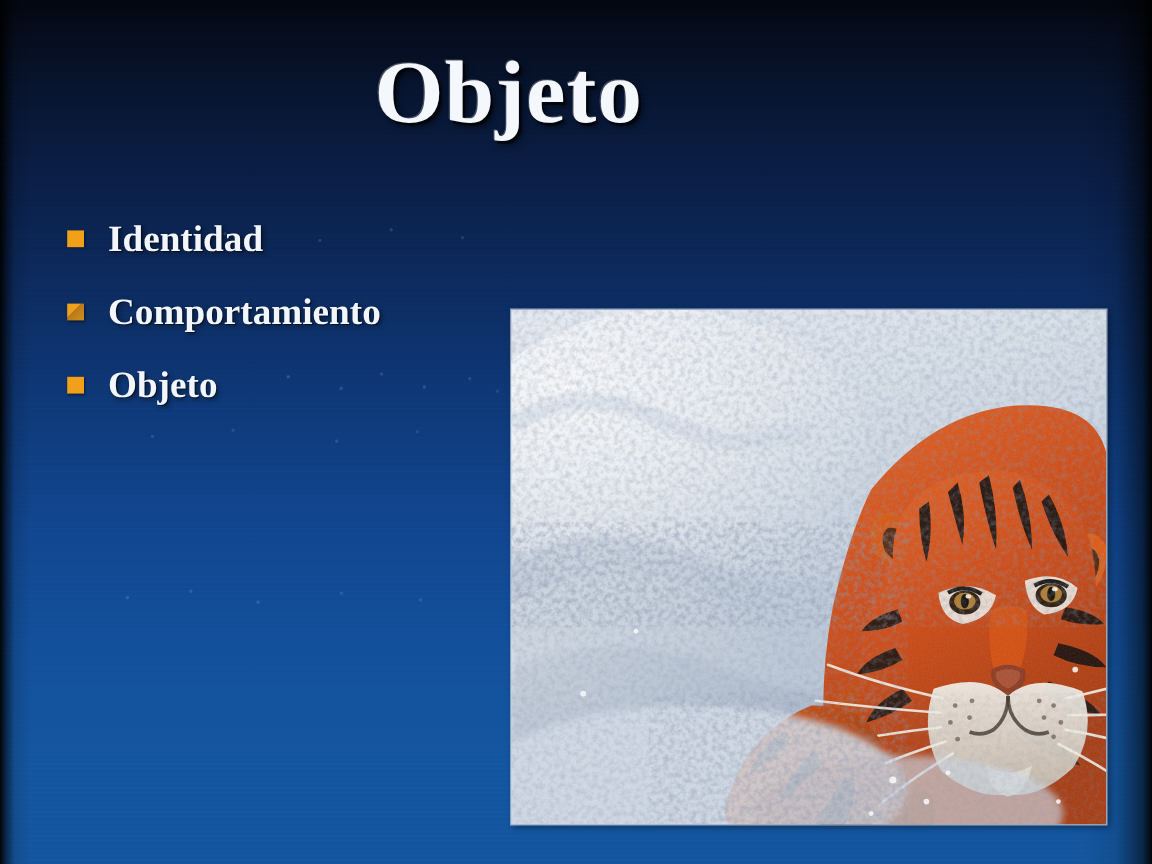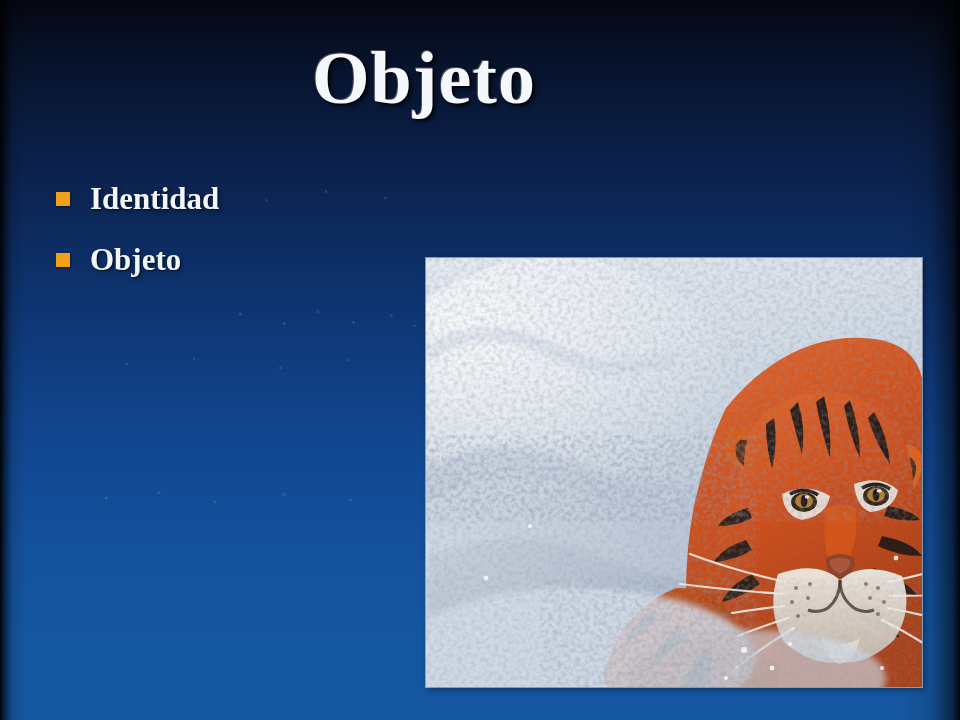--- a/index.html
+++ b/index.html
@@ -185,20 +185,24 @@
                 radial-gradient(circle at 68% 35%, rgba(215,232,255,.40) 0 1px, transparent 1.8px),
                 radial-gradient(circle at 88% 58%, rgba(215,232,255,.38) 0 1px, transparent 1.8px);"></div>
 
   <ul id="bullets">
 
     <li class="bullet-row">
       <span class="bullet-marker"></span>
       <span class="bullet-label">Identidad</span>
     </li>
 
+    <li class="bullet-row">
+      <span class="bullet-marker dim"></span>
+      <span class="bullet-label">Comportamiento</span>
+    </li>
 
     <li class="bullet-row">
       <span class="bullet-marker"></span>
       <span class="bullet-label">Objeto</span>
     </li>
 
   </ul>
 
   <div id="photo-frame" aria-label="Bengal tiger charging through splashing water">
     <svg viewBox="0 0 496 429" preserveAspectRatio="none">

